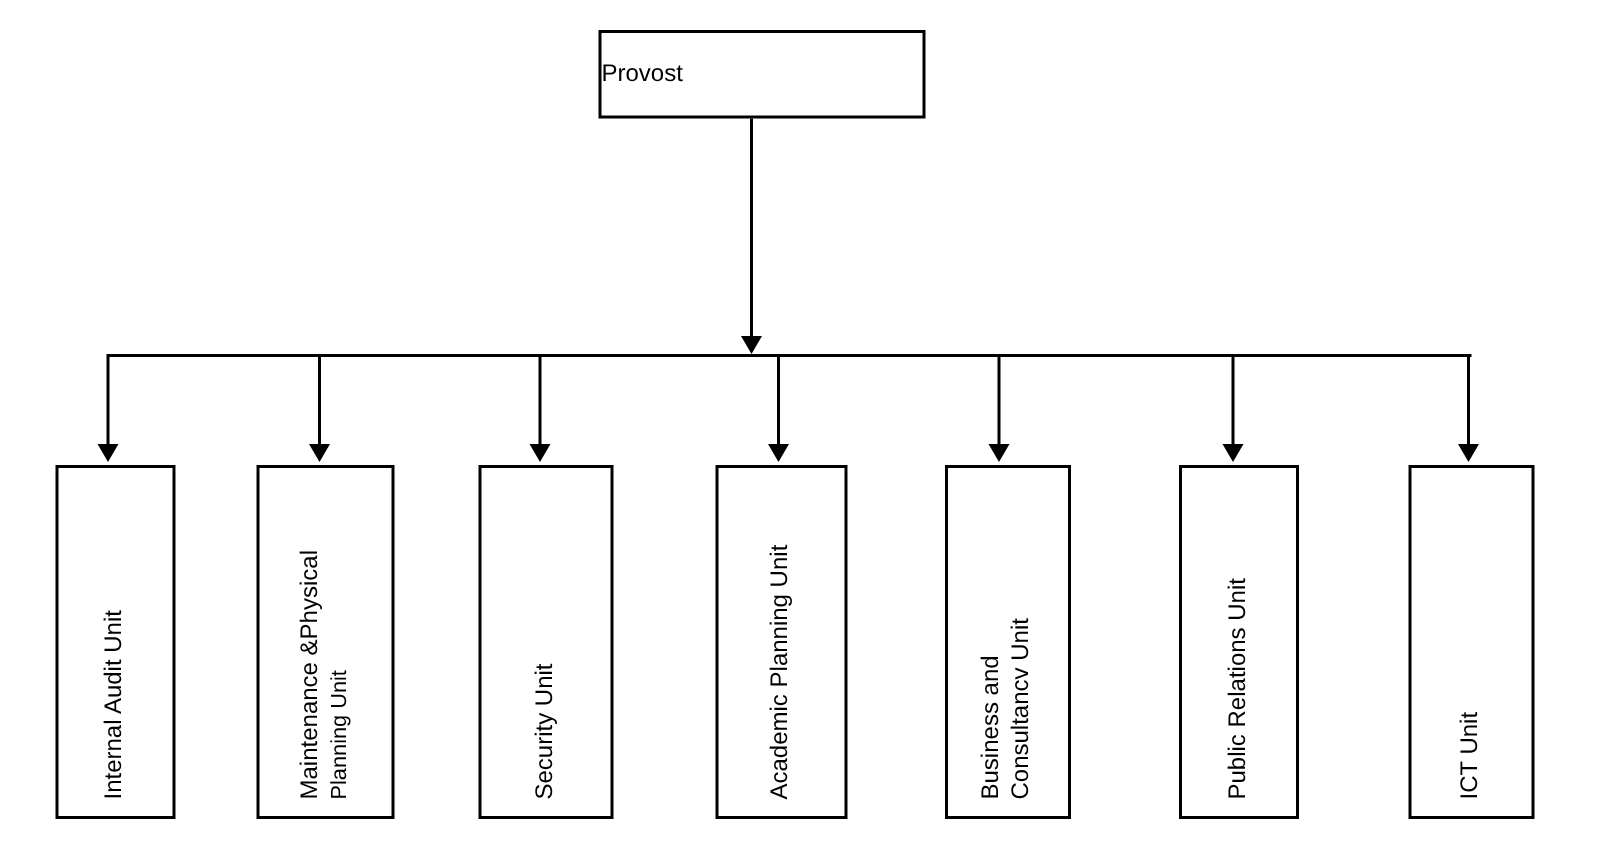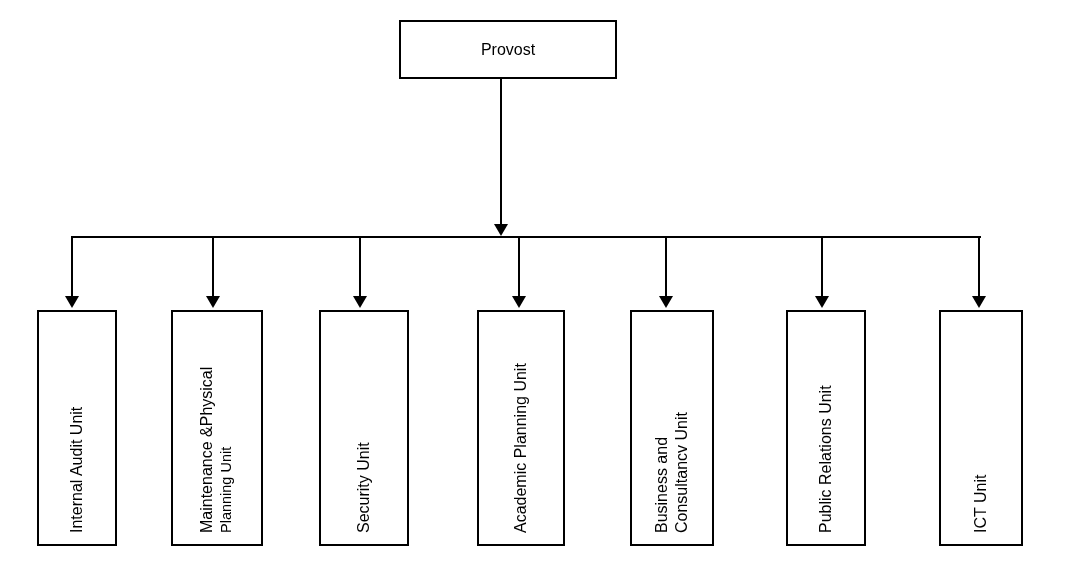--- a/index.html
+++ b/index.html
@@ -13,21 +13,21 @@
     overflow: hidden;
   }
   .box {
     position: absolute;
     border: 2px solid #000000;
     background: #ffffff;
     box-sizing: border-box;
   }
   .root-box {
     left: 399px; top: 20px; width: 218px; height: 59px;
-    display: flex; align-items: center; justify-content: center;
+    display: flex; align-items: center; 
     font-size: 16px;
   }
   .unit { top: 310px; height: 236px; }
   .vline, .hline { position: absolute; background: #000000; }
   .arrow-down {
     position: absolute; width: 0; height: 0;
     border-left: 7px solid transparent;
     border-right: 7px solid transparent;
     border-top: 12px solid #000000;
   }

